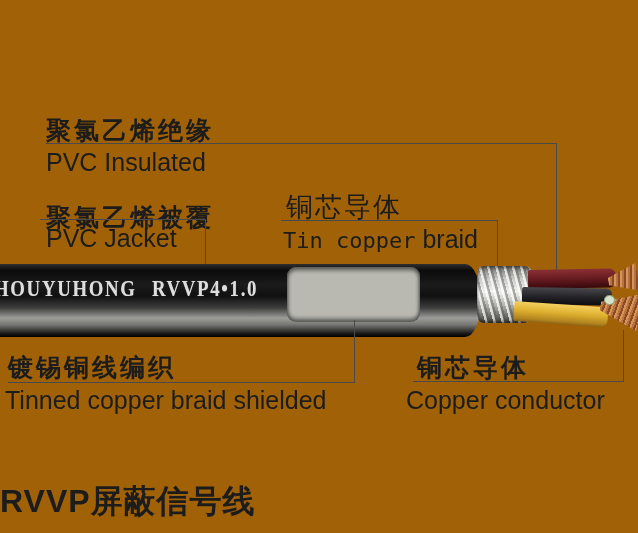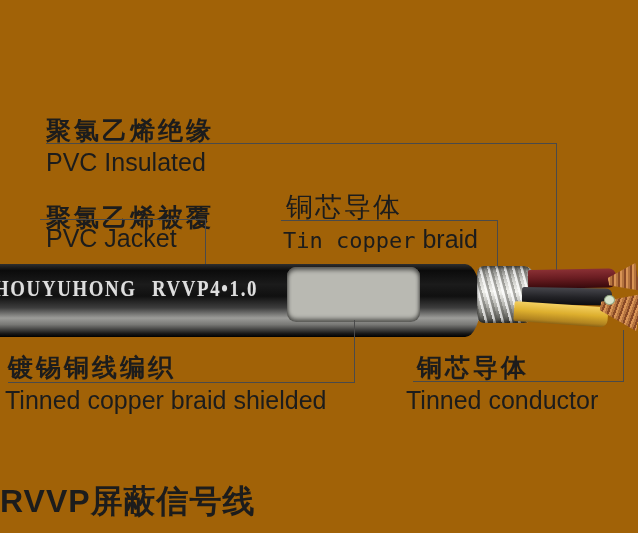--- a/index.html
+++ b/index.html
@@ -134,17 +134,17 @@
   <div id="core-dot"></div>
 
   <div class="line v" id="ld-brd-v"></div>
   <div class="line h" id="ld-brd-h"></div>
   <div class="zh" id="lbl-brd-zh">镀锡铜线编织</div>
   <div class="en" id="lbl-brd-en">Tinned copper braid shielded</div>
 
   <div class="line v" id="ld-cnd-v"></div>
   <div class="line h" id="ld-cnd-h"></div>
   <div class="zh" id="lbl-cnd-zh">铜芯导体</div>
-  <div class="en" id="lbl-cnd-en">Tinned conductor</div>
+  <div class="en" id="lbl-cnd-en">Copper conductor</div>
 
   <div id="title">RVVP屏蔽信号线</div>
 
 </div>
 
 </body></html>

